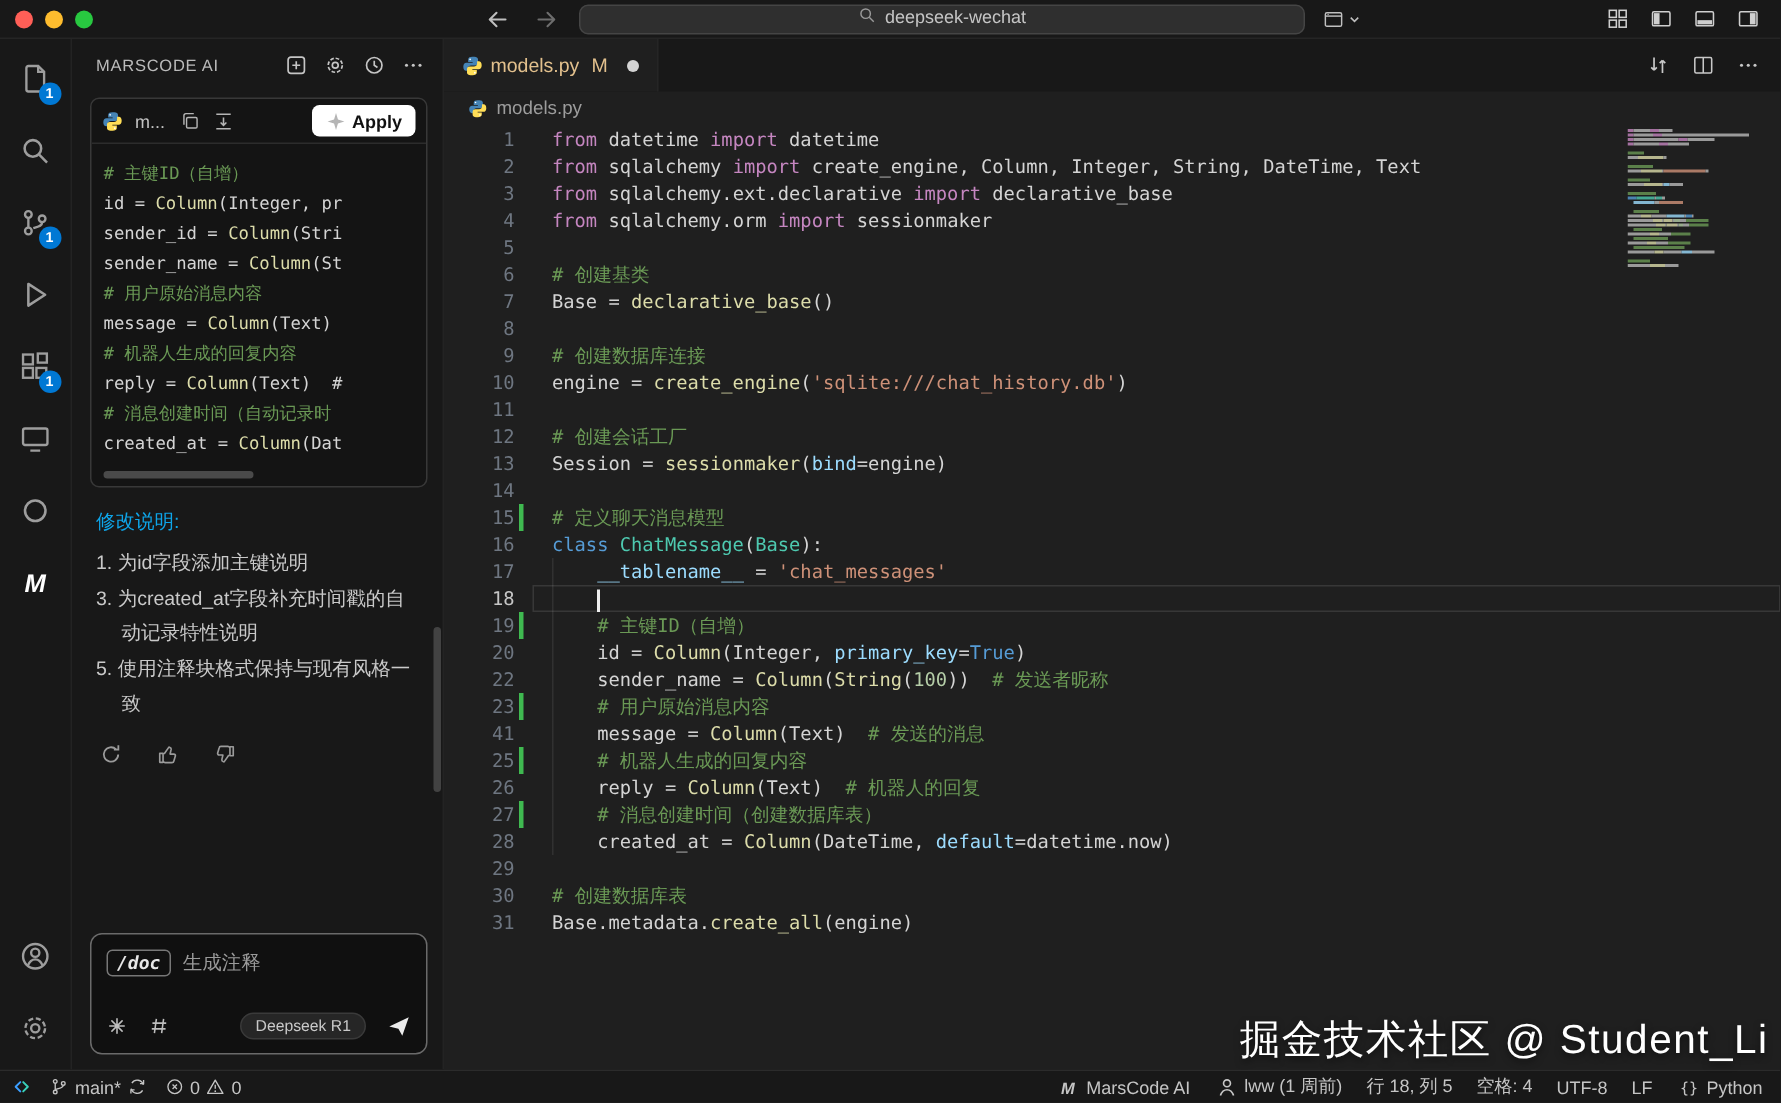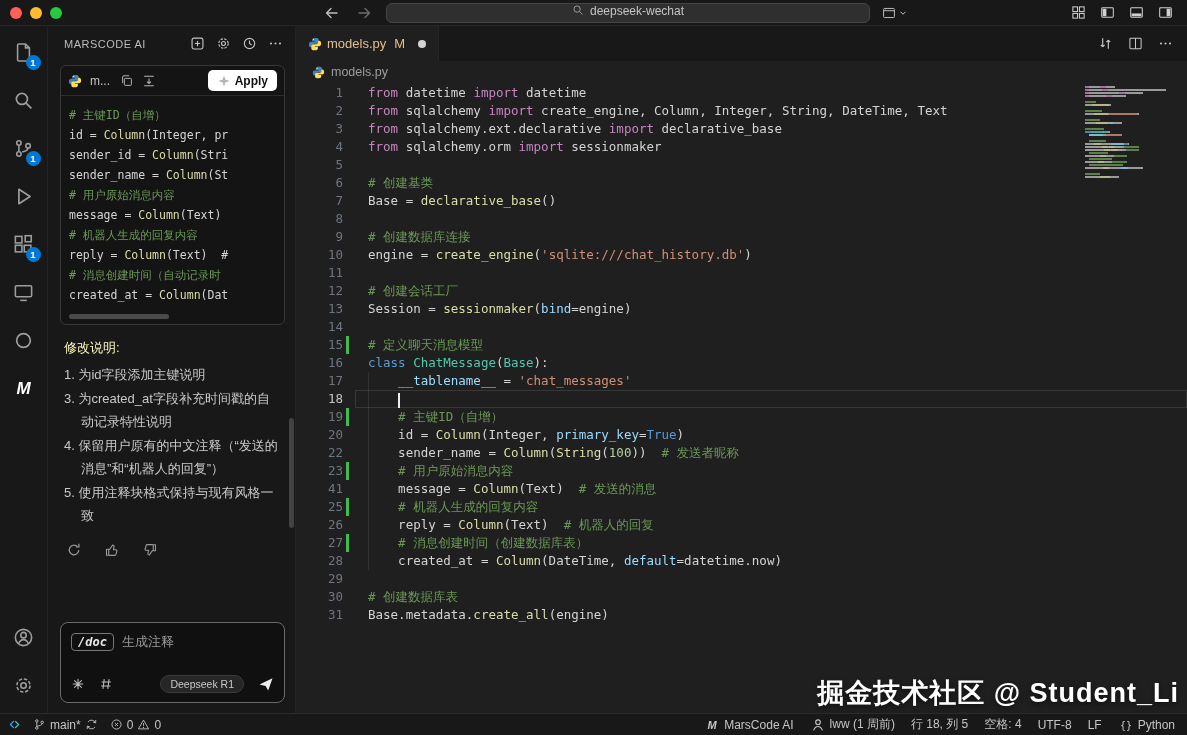--- a/index.html
+++ b/index.html
@@ -44,21 +44,21 @@
   .sb-header .icon{width:15px;height:15px;color:#c5c5c5;cursor:pointer}
   .card{margin:4px 10px 0 12px;background:#141414;border:1px solid #383838;border-radius:6px;overflow:hidden;flex:0 0 auto}
   .card-head{height:30px;display:flex;align-items:center;gap:8px;padding:0 7px;border-bottom:1px solid #2c2c2c}
   .card-tab-label{color:#c3c3c3;font-size:12px;margin-right:2px;white-space:nowrap}
   .card-head .icon{width:14px;height:14px;color:#b5b5b5;cursor:pointer}
   .apply-btn{margin-left:auto;background:#ffffff;color:#111;border:none;border-radius:5px;height:21px;padding:0 9px;display:flex;align-items:center;gap:4px;font-size:12px;font-weight:bold;cursor:pointer;font-family:inherit}
   .card-code{padding:9px 8px 7px;font-family:"DejaVu Sans Mono",monospace;font-size:11.5px;line-height:20px;white-space:pre;overflow:hidden}
   .card-code-line{height:20px;overflow:hidden}
   .card-scroll{height:12px;padding:2px 8px 5px}
   .card-scroll .thumb{width:100px;height:5px;background:#4a4a4a;border-radius:3px}
-  .notes-title{margin:14px 16px 4px;color:#fef9c3;font-size:13px}
+  .notes-title{margin:14px 16px 4px;color:#0ea5e9;font-size:13px}
   .notes{margin:2px 16px 0 16px;color:#c9c9c9;font-size:13px;line-height:23px}
   .note-item{padding-left:17px;text-indent:-17px;margin-bottom:1px}
   .feedback{display:flex;gap:22px;margin:14px 18px 4px;color:#9a9a9a}
   .feedback .icon{cursor:pointer}
   .input-card{margin:10px 10px 10px 12px;margin-top:auto;border:1px solid #6a6a6a;border-radius:8px;background:#101010;padding:10px 10px 9px}
   .input-line{display:flex;align-items:center;gap:8px}
   .cmd-chip{border:1px solid #777;border-radius:4px;padding:1px 6px;font-size:12px;color:#e8e8e8;font-weight:bold;font-style:italic;font-family:"DejaVu Sans Mono",monospace}
   .input-text{color:#9a9a9a;font-size:13px}
   .input-actions{display:flex;align-items:center;gap:14px;margin-top:24px;color:#bdbdbd}
   .input-actions .icon{width:14px;height:14px;cursor:pointer}
@@ -89,21 +89,21 @@
   .tk-k{color:#C586C0}.tk-kb{color:#569CD6}.tk-t{color:#4EC9B0}.tk-f{color:#DCDCAA}.tk-s{color:#CE9178}.tk-c{color:#6A9955}.tk-n{color:#B5CEA8}.tk-p{color:#9CDCFE}.tk-d{color:#d4d4d4}
   .minimap{position:absolute;top:3px;right:6px;width:96px;overflow:hidden}
   .mm-row{height:2px;margin-bottom:1px;white-space:nowrap;font-size:0}
   .mm-seg{display:inline-block;height:2px;opacity:.8;vertical-align:top}
 
   
   .statusbar{height:22px;flex:0 0 22px;background:#181818;border-top:1px solid #2b2b2b;display:flex;align-items:center;font-size:12px;color:#c5c5c5;padding:0 12px 0 8px;gap:12px}
   .sb-item{display:flex;align-items:center;gap:4px;white-space:nowrap;cursor:pointer}
   .sb-right{margin-left:auto;display:flex;align-items:center;gap:16px}
 
-  .watermark{position:absolute;right:8px;bottom:24px;font-size:27px;font-weight:bold;color:#ffffff;letter-spacing:1px;text-shadow:0 2px 5px rgba(0,0,0,.55);z-index:40;pointer-events:none}
+  .watermark{position:absolute;right:8px;bottom:24px;font-size:27px;font-weight:normal;color:#ffffff;letter-spacing:1px;text-shadow:0 2px 5px rgba(0,0,0,.55);z-index:40;pointer-events:none}
 </style>
 </head>
 <body>
 
 <div class="app">
 
   <div class="titlebar">
     <div class="traffic">
       <span class="light red"></span>
       <span class="light yellow"></span>
@@ -331,21 +331,20 @@
         <div class="card-code" id="card-code"><div class="card-code-line"><span class="tk-c"># 主键ID（自增）</span></div><div class="card-code-line"><span class="tk-d">id = </span><span class="tk-f">Column</span><span class="tk-d">(Integer, pr</span></div><div class="card-code-line"><span class="tk-d">sender_id = </span><span class="tk-f">Column</span><span class="tk-d">(Stri</span></div><div class="card-code-line"><span class="tk-d">sender_name = </span><span class="tk-f">Column</span><span class="tk-d">(St</span></div><div class="card-code-line"><span class="tk-c"># 用户原始消息内容</span></div><div class="card-code-line"><span class="tk-d">message = </span><span class="tk-f">Column</span><span class="tk-d">(Text)</span></div><div class="card-code-line"><span class="tk-c"># 机器人生成的回复内容</span></div><div class="card-code-line"><span class="tk-d">reply = </span><span class="tk-f">Column</span><span class="tk-d">(Text)  #</span></div><div class="card-code-line"><span class="tk-c"># 消息创建时间（自动记录时</span></div><div class="card-code-line"><span class="tk-d">created_at = </span><span class="tk-f">Column</span><span class="tk-d">(Dat</span></div></div>
         <div class="card-scroll">
           <div class="thumb"></div>
         </div>
       </div>
 
       <div class="notes-title">修改说明:</div>
       <div class="notes" id="notes">
           <div class="note-item">1. 为id字段添加主键说明</div>
           <div class="note-item">3. 为created_at字段补充时间戳的自动记录特性说明</div>
-          <div class="note-item">4. 保留用户原有的中文注释（“发送的消息”和“机器人的回复”）</div>
           <div class="note-item">5. 使用注释块格式保持与现有风格一致</div>
         </div>
 
       <div class="feedback">
         <span class="icon">
             <svg viewBox="0 0 16 16" fill="none" stroke="currentColor" stroke-width="1.2">
               <path d="M12.8 8a4.8 4.8 0 1 1-1.4-3.4"></path>
               <path d="M12.9 1.8v3h-3"></path>
             </svg>
           </span>

